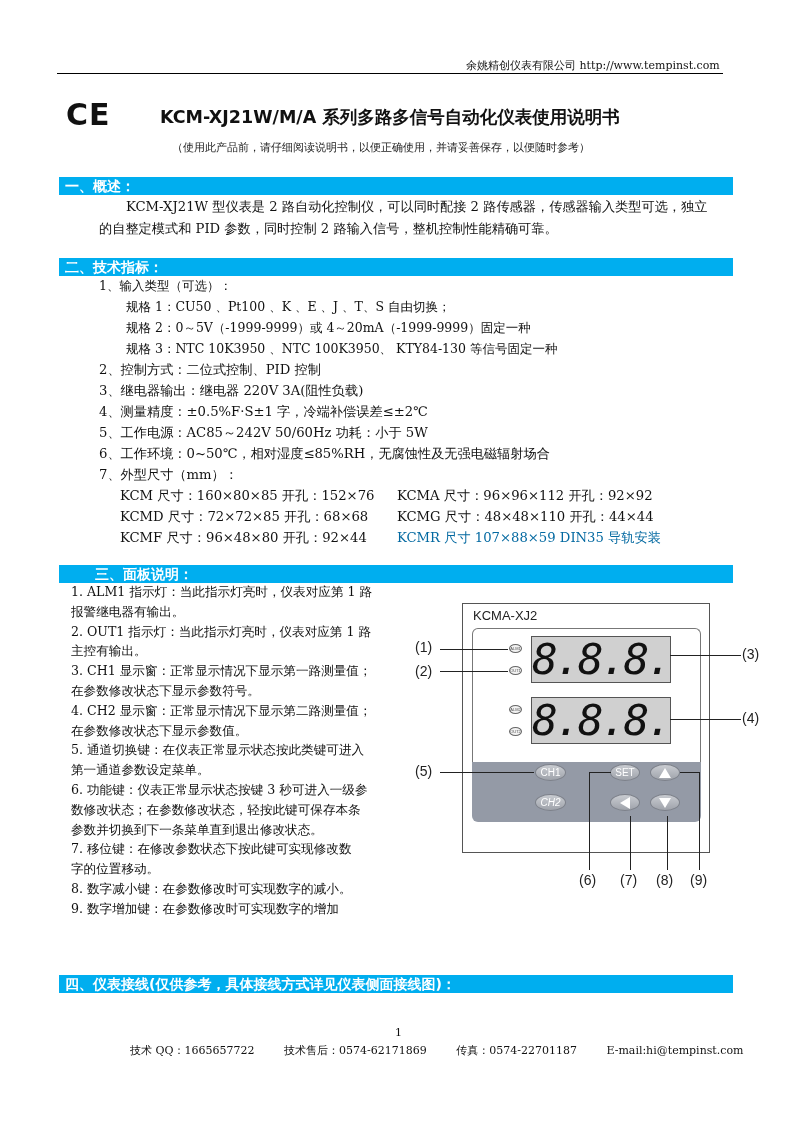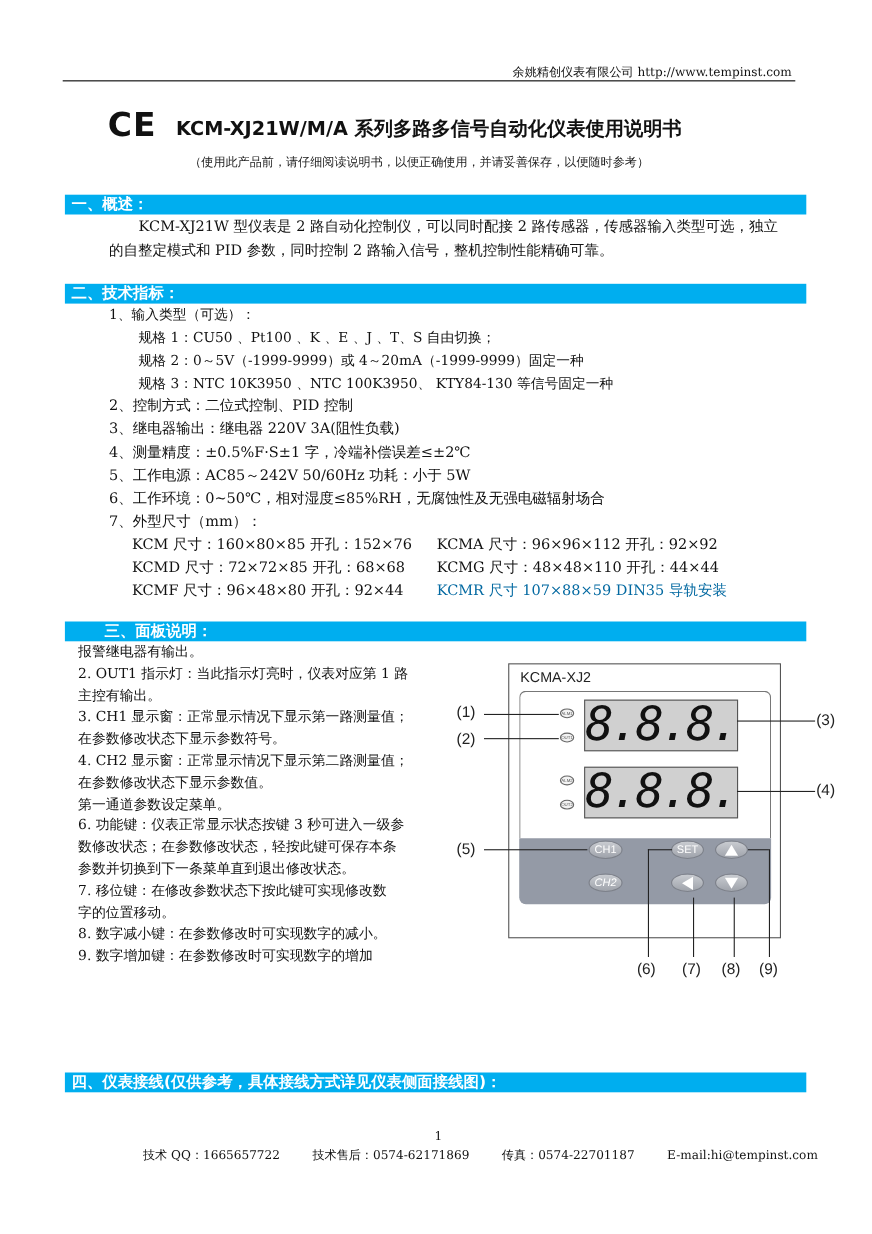--- a/index.html
+++ b/index.html
@@ -1,21 +1,21 @@
 <!DOCTYPE html>
 <html><head>
 <meta charset="utf-8">
 <style>
   html, body { margin:0; padding:0; background:#ffffff; }
   body { width:793px; height:1122px; position:relative; overflow:hidden;
          font-family:"DejaVu Serif","Liberation Serif",serif; color:#111; }
   .abs { position:absolute; }
   .hdr-company { left:466px; top:58px; font-size:11px; white-space:nowrap; font-family:"DejaVu Serif",serif; }
   .hdr-rule { left:57px; top:73px; width:666px; height:1px; background:#000; }
-  .ce-mark { left:66px; top:100px; font-family:"DejaVu Sans",sans-serif; font-size:30px; font-weight:bold; letter-spacing:1px; line-height:30px;margin-left:32px; }
+  .ce-mark { left:66px; top:100px; font-family:"DejaVu Sans",sans-serif; font-size:30px; font-weight:bold; letter-spacing:1px; line-height:30px; }
   .doc-title { left:160px; top:105px; font-family:"DejaVu Sans",sans-serif; font-size:17.5px; font-weight:bold; white-space:nowrap; }
   .doc-sub { left:172px; top:140px; font-size:11px; white-space:nowrap; color:#222; }
   .bar { left:59px; width:674px; height:18px; background:#00aeef; color:#fff;
          font-family:"DejaVu Sans",sans-serif; font-weight:bold; font-size:14px; line-height:18px;
          padding-left:6px; box-sizing:border-box; white-space:nowrap; }
   .p { font-size:13.2px; line-height:21px; white-space:nowrap; }
   .red { color:#0369a1; }
   .panel-line { font-size:12.6px; line-height:19.8px; white-space:nowrap; }
   
   .device { left:462px; top:603px; width:248px; height:250px; border:1px solid #555; box-sizing:border-box; background:#fff; }
@@ -65,27 +65,29 @@
 
 <div class="abs p" style="left:120px; top:485px;">KCM  尺寸：160×80×85 开孔：152×76</div>
 <div class="abs p" style="left:397px; top:485px;">KCMA 尺寸：96×96×112 开孔：92×92</div>
 <div class="abs p" style="left:120px; top:506px;">KCMD 尺寸：72×72×85 开孔：68×68</div>
 <div class="abs p" style="left:397px; top:506px;">KCMG 尺寸：48×48×110 开孔：44×44</div>
 <div class="abs p" style="left:120px; top:527px;">KCMF 尺寸：96×48×80 开孔：92×44</div>
 <div class="abs p red" style="left:397px; top:527px;">KCMR 尺寸 107×88×59    DIN35 导轨安装</div>
 
 <div class="abs bar" style="top:565px;padding-left:36px;">三、面板说明：</div>
 <div class="abs" style="left:71px; top:582px;">
+  <div class="panel-line">1. ALM1 指示灯：当此指示灯亮时，仪表对应第 1 路</div>
   <div class="panel-line">报警继电器有输出。</div>
   <div class="panel-line">2. OUT1 指示灯：当此指示灯亮时，仪表对应第 1 路</div>
   <div class="panel-line">主控有输出。</div>
   <div class="panel-line">3. CH1 显示窗：正常显示情况下显示第一路测量值；</div>
   <div class="panel-line">在参数修改状态下显示参数符号。</div>
   <div class="panel-line">4. CH2 显示窗：正常显示情况下显示第二路测量值；</div>
   <div class="panel-line">在参数修改状态下显示参数值。</div>
+  <div class="panel-line">5. 通道切换键：在仪表正常显示状态按此类键可进入</div>
   <div class="panel-line">第一通道参数设定菜单。</div>
   <div class="panel-line">6. 功能键：仪表正常显示状态按键 3 秒可进入一级参</div>
   <div class="panel-line">数修改状态；在参数修改状态，轻按此键可保存本条</div>
   <div class="panel-line">参数并切换到下一条菜单直到退出修改状态。</div>
   <div class="panel-line">7.  移位键：在修改参数状态下按此键可实现修改数</div>
   <div class="panel-line">字的位置移动。</div>
   <div class="panel-line">8.  数字减小键：在参数修改时可实现数字的减小。</div>
   <div class="panel-line">9.  数字增加键：在参数修改时可实现数字的增加</div>
 </div>
 

